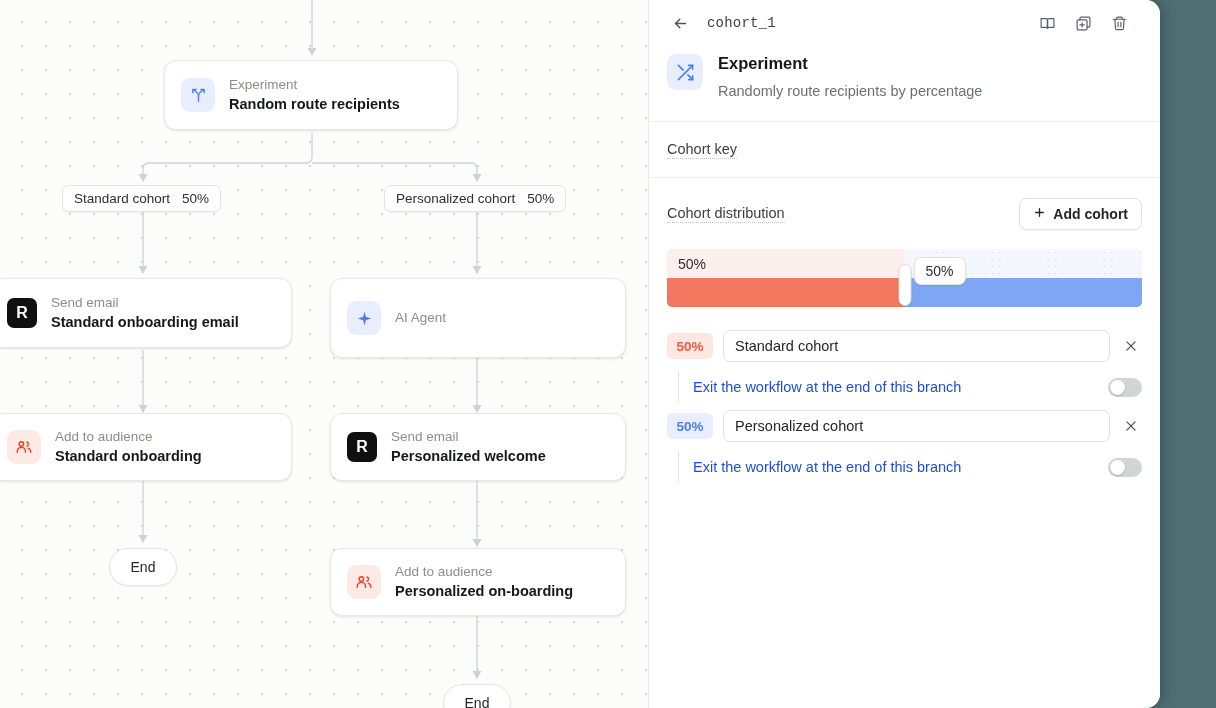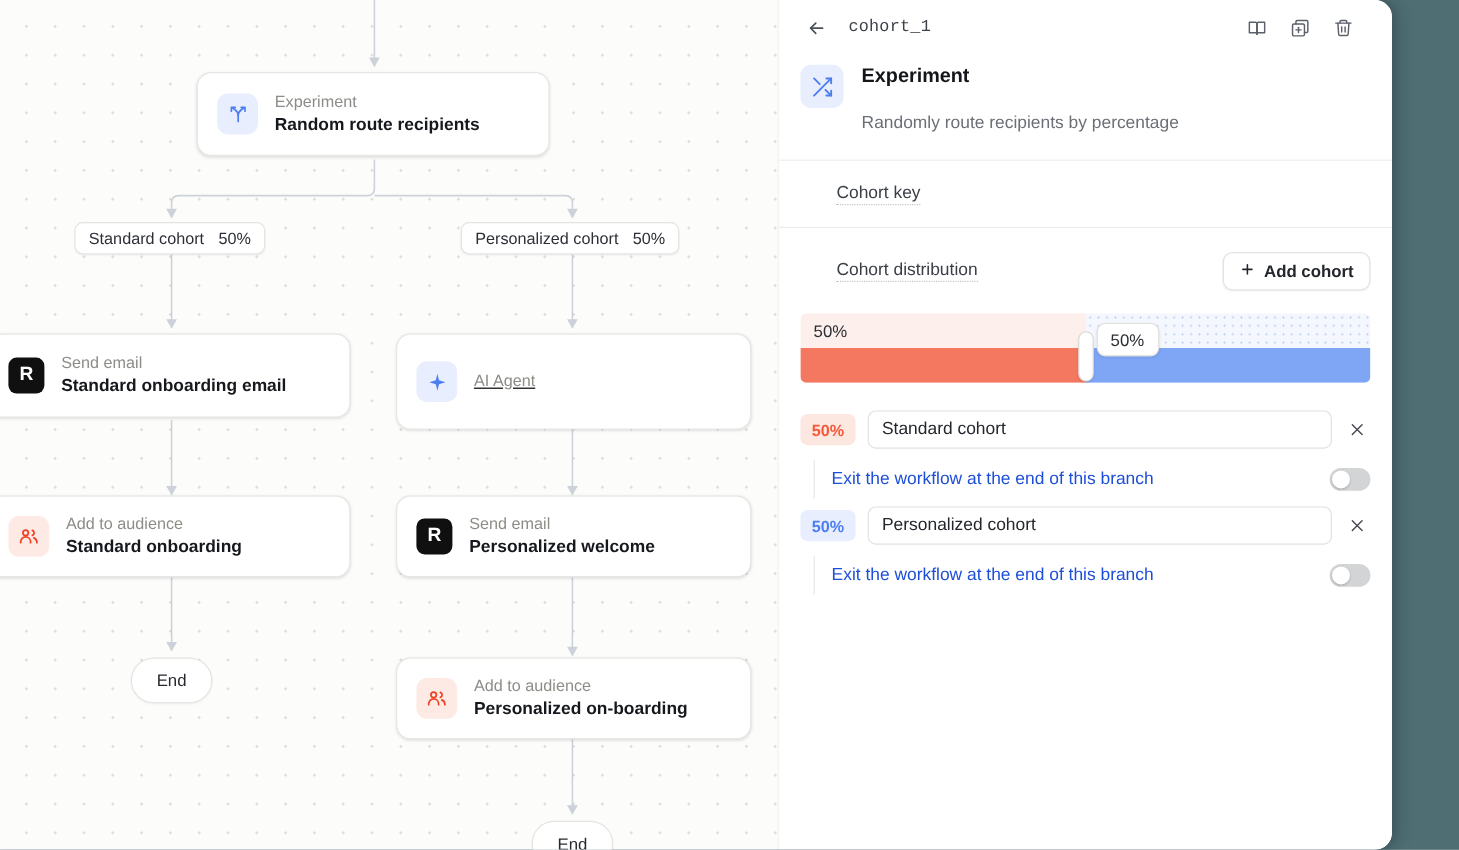--- a/index.html
+++ b/index.html
@@ -100,32 +100,31 @@
   #topbar-actions { margin-left: auto; display: flex; gap: 10px; }
 
   #panel-hero {
     display: flex; gap: 15px; align-items: flex-start;
     padding: 6px 18px 20px 18px;
     border-bottom: 1px solid #eeeeec;
   }
   #hero-ico { width: 36px; height: 36px; border-radius: 9px; background: #e8eefd;
     display:flex; align-items:center; justify-content:center; flex: 0 0 36px; margin-top: 2px; }
   #hero-name { font-size: 16.5px; font-weight: 700; color: #14161a; line-height: 22px; }
-  #hero-desc { font-size: 14.5px; color: #6b7077; line-height: 20px; margin-top: 19px; }
+  #hero-desc { font-size: 14.5px; color: #6b7077; line-height: 20px; margin-top: 7px; }
 
   .prow {
     display: flex; align-items: center;
     padding: 0 18px; height: 56px;
     border-bottom: 1px solid #eeeeec;
   }
   .plabel {
     font-size: 14.5px; color: #3a3e45;
     border-bottom: 1px dotted #c6c6c2;
     padding-bottom: 1px;
-    margin-left: 30px;
   }
   .pinput {
     margin-left: auto;
     width: 296px; height: 34px;
     border: 1px solid #e2e2de; border-radius: 7px;
     background: #fff;
     font-family: "Liberation Sans", sans-serif;
     font-size: 14.5px; color: #23262c;
     padding: 0 11px; outline: none;
   }
@@ -271,21 +270,21 @@
     </div>
 
     <div class="node" style="left:-10px; top:278px; width:302px; height:70px;">
       <div class="node-ico ico-black">R</div>
       <div class="node-txt">
         <span class="node-kind">Send email</span>
         <span class="node-name">Standard onboarding email</span>
       </div>
     </div>
 
-    <div class="node" style="left:330px; top:278px; width:296px; height:80px;text-decoration:underline;">
+    <div class="node" style="left:330px; top:278px; width:296px; height:80px;">
       <div class="node-ico ico-blue">
         <svg width="17" height="17" viewBox="0 0 24 24" fill="#4d7ef0">
           <path d="M12 2 L13.9 9.6 L21.5 12 L13.9 14.4 L12 22 L10.1 14.4 L2.5 12 L10.1 9.6 Z"></path>
         </svg>
       </div>
       <div class="node-txt">
         <span class="node-kind">AI Agent</span>
       </div>
     </div>
 

